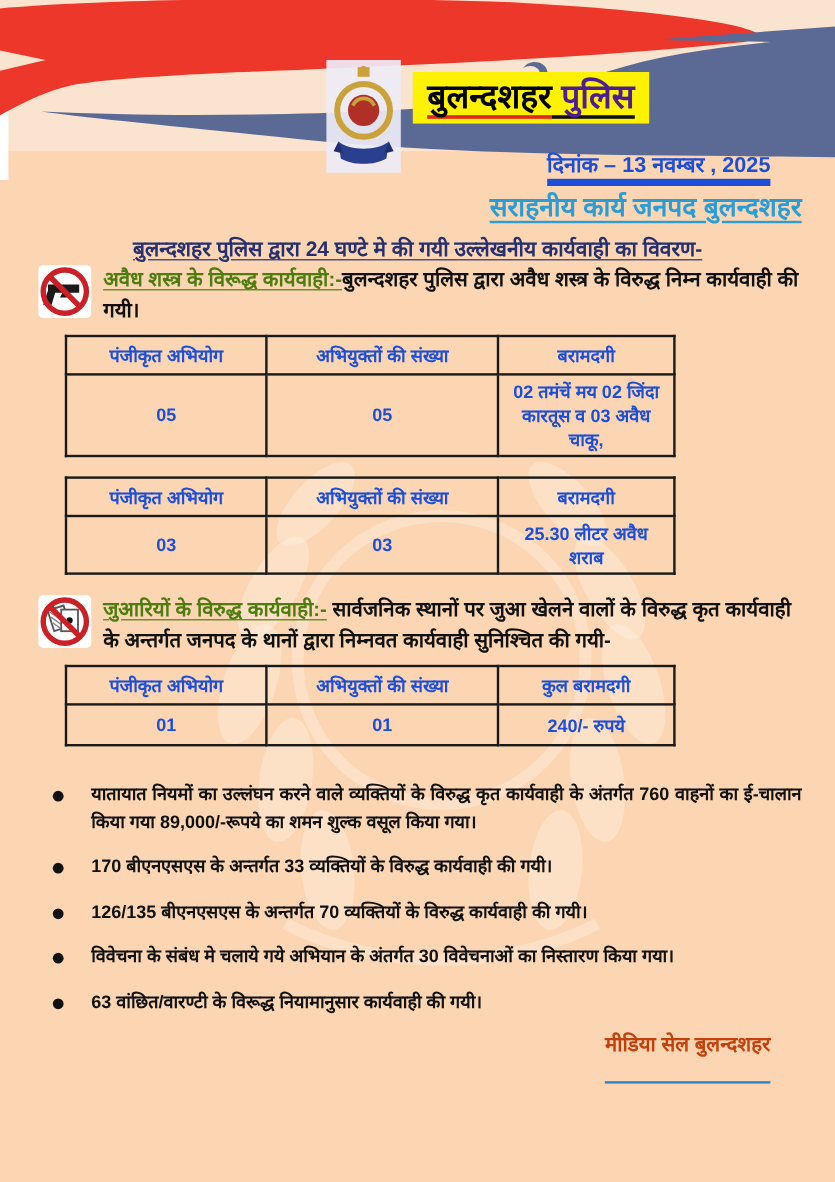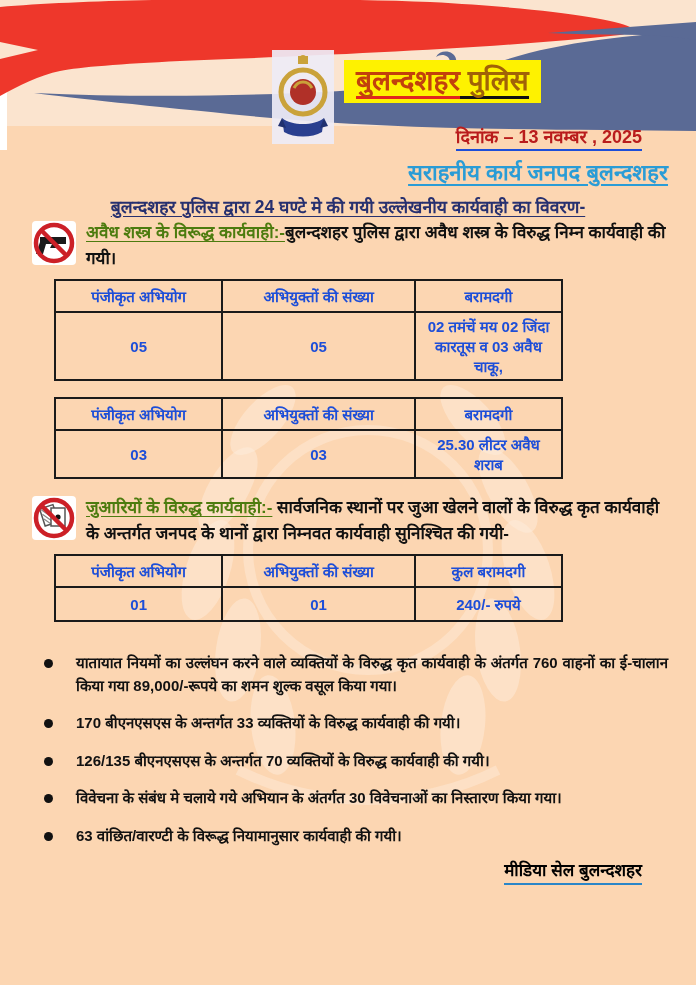--- a/index.html
+++ b/index.html
@@ -12,25 +12,25 @@
   .header-art{position:absolute;top:0;left:0;width:696px;height:150px;}
   .logo-box{
     position:absolute;left:272px;top:50px;width:62px;height:94px;
     background:rgba(238,236,246,.92);display:flex;align-items:center;justify-content:center;
   }
   .brand-title{
     position:absolute;left:344px;top:60px;background:#fef200;
     padding:3px 12px 5px 12px;font-size:28px;font-weight:bold;white-space:nowrap;
     line-height:1.25;
   }
-  .brand-title .hl{color:#c2410c;border-bottom:3px solid #e1261d;}
-  .brand-title .rest{color:#a16207;border-bottom:3px solid #111;}
+  .brand-title .hl{color:#000000;border-bottom:3px solid #e1261d;}
+  .brand-title .rest{color:#4c1d95;border-bottom:3px solid #111;}
   .date-line{
-    position:absolute;right:54px;top:124px;font-size:18px;font-weight:bold;color:#b91c1c;
-    border-bottom:2px solid #1d4ed8;padding-bottom:1px;
+    position:absolute;right:54px;top:124px;font-size:18px;font-weight:bold;color:#1d4ed8;
+    border-bottom:6px solid #1d4ed8;padding-bottom:1px;
   }
   
   .watermark{position:absolute;left:88px;top:270px;width:560px;height:560px;opacity:.55;pointer-events:none;}
   
   .content{position:relative;padding:156px 28px 0 28px;color:#111;}
   .title-main{
     text-align:right;font-size:22px;font-weight:bold;color:#2a9cd6;
     text-decoration:underline;text-underline-offset:4px;margin:0 0 8px 0;
   }
   .title-sub{
@@ -62,22 +62,22 @@
   .bullets li{
     position:relative;padding-left:48px;margin-bottom:15px;
     font-size:15px;font-weight:600;line-height:1.5;text-align:justify;
   }
   .bullets li .dot{
     position:absolute;left:16px;top:7px;width:9px;height:9px;border-radius:50%;background:#111;
   }
   .bseg{font-weight:800;}
   
   .footer-sign{
-    position:absolute;right:54px;top:858px;font-size:17px;font-weight:bold;color:#000000;
-    border-bottom:2px solid #2b86c8;padding-bottom:2px;
+    position:absolute;right:54px;top:858px;font-size:17px;font-weight:bold;color:#c2410c;
+    border-bottom:2px solid #2b86c8;padding-bottom:20px;
   }
   .clearfix::after{content:"";display:block;clear:both;}
 </style>
 </head>
 <body>
 
 <div class="page">
 
   <svg class="header-art" viewBox="0 0 696 150" xmlns="http://www.w3.org/2000/svg">
     <rect x="0" y="0" width="696" height="126" fill="#fbe4cf"></rect>

